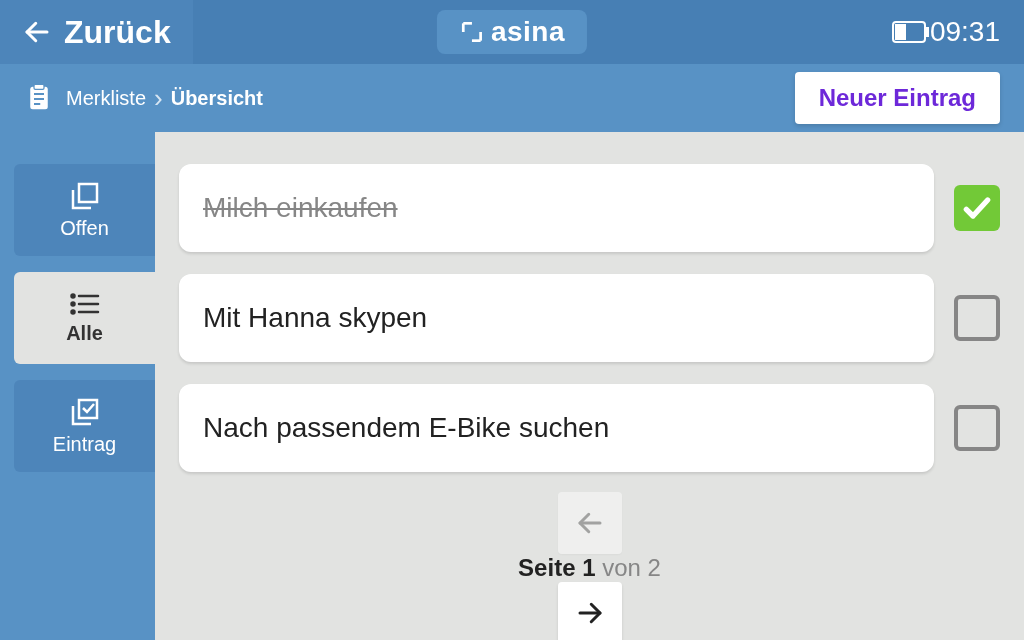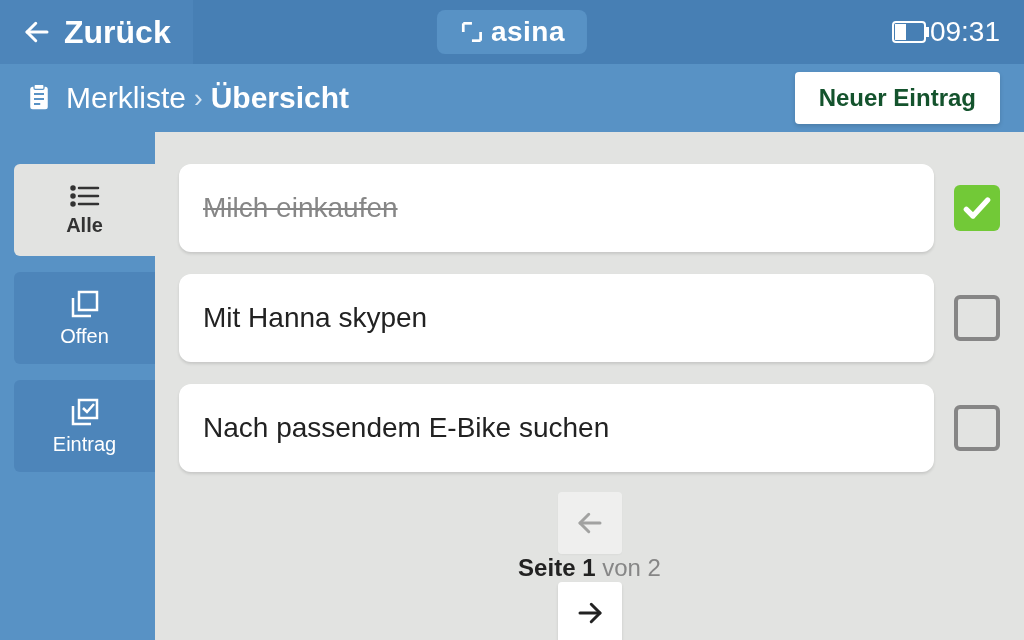--- a/index.html
+++ b/index.html
@@ -10,24 +10,24 @@
   .topbar { height: 64px; background: #477fb4; display: flex; align-items: center; color: #fff; position: relative; }
   .back-btn { display: flex; align-items: center; gap: 12px; padding: 0 22px; height: 100%; background: #4d85ba; cursor: pointer; }
   .back-btn span { font-size: 32px; font-weight: 700; }
   .brand { position: absolute; left: 50%; top: 50%; transform: translate(-50%,-50%); background: #5892c5; padding: 6px 22px; border-radius: 8px; display: flex; align-items: center; gap: 6px; }
   .brand-text { color: #fff; font-size: 28px; font-weight: 600; letter-spacing: .5px; }
   .status-right { margin-left: auto; display: flex; align-items: center; padding-right: 24px; }
   .clock { font-size: 28px; color: #fff; }
 
   
   .breadcrumb-row { height: 68px; background: #5892c5; display: flex; align-items: center; padding: 0 24px; color: #fff; }
-  .breadcrumb-row .crumb { font-size: 30px; }
+  .breadcrumb-row .crumb { font-size: 20px; }
   .breadcrumb-row .sep { color: #d8e6f3; margin: 0 8px; font-size: 26px; }
   .breadcrumb-row .current { font-weight: 700; }
-  .new-btn { margin-left: auto; background: #fff; color: #14532d; font-size: 24px; font-weight: 600; padding: 12px 24px; border-radius: 4px; box-shadow: 0 2px 4px rgba(0,0,0,.15); cursor: pointer; }
+  .new-btn { margin-left: auto; background: #fff; color: #6d28d9; font-size: 24px; font-weight: 600; padding: 12px 24px; border-radius: 4px; box-shadow: 0 2px 4px rgba(0,0,0,.15); cursor: pointer; }
 
   
   .main { flex: 1; display: flex; min-height: 0; }
 
   
   .sidetabs { width: 155px; display: flex; flex-direction: column; padding-top: 32px; gap: 16px; padding-left: 14px; }
   .sidetab { display: flex; flex-direction: column; align-items: center; justify-content: center; gap: 6px; color: #fff; font-size: 20px; height: 92px; border-radius: 6px 0 0 6px; cursor: pointer; }
   .sidetab.inactive { background: #4d85ba; }
   .sidetab.active { background: #e2e3e1; color: #333; font-weight: 600; }
 
@@ -91,37 +91,37 @@
   <span style="width:12px"></span>
   <span class="crumb">Merkliste</span>
   <span class="sep">›</span>
   <span class="crumb current">Übersicht</span>
   <div class="new-btn">Neuer Eintrag</div>
 </div>
 
 <div class="main">
 
   <div class="sidetabs">
+    <div class="sidetab inactive">
+      <svg width="30" height="30" viewBox="0 0 30 30" fill="none" stroke="#fff" stroke-width="2.5">
+          <rect x="9" y="3" width="18" height="18"></rect>
+          <polyline points="3 9 3 27 21 27"></polyline>
+        </svg>
+      <span>Offen</span>
+    </div>
     <div class="sidetab active">
       <svg width="30" height="24" viewBox="0 0 30 24" stroke="#333" stroke-width="2.5" stroke-linecap="round">
           <circle cx="3" cy="4" r="1.5" fill="#333"></circle>
           <line x1="9" y1="4" x2="28" y2="4"></line>
           <circle cx="3" cy="12" r="1.5" fill="#333"></circle>
           <line x1="9" y1="12" x2="28" y2="12"></line>
           <circle cx="3" cy="20" r="1.5" fill="#333"></circle>
           <line x1="9" y1="20" x2="28" y2="20"></line>
         </svg>
       <span>Alle</span>
-    </div>
-    <div class="sidetab inactive">
-      <svg width="30" height="30" viewBox="0 0 30 30" fill="none" stroke="#fff" stroke-width="2.5">
-          <rect x="9" y="3" width="18" height="18"></rect>
-          <polyline points="3 9 3 27 21 27"></polyline>
-        </svg>
-      <span>Offen</span>
     </div>
     <div class="sidetab inactive">
       <svg width="30" height="30" viewBox="0 0 30 30" fill="none" stroke="#fff" stroke-width="2.5">
           <rect x="9" y="3" width="18" height="18"></rect>
           <polyline points="3 9 3 27 21 27"></polyline>
           <polyline points="13 11 17 15 24 7" stroke-width="2.5"></polyline>
         </svg>
       <span>Eintrag</span>
     </div>
   </div>

